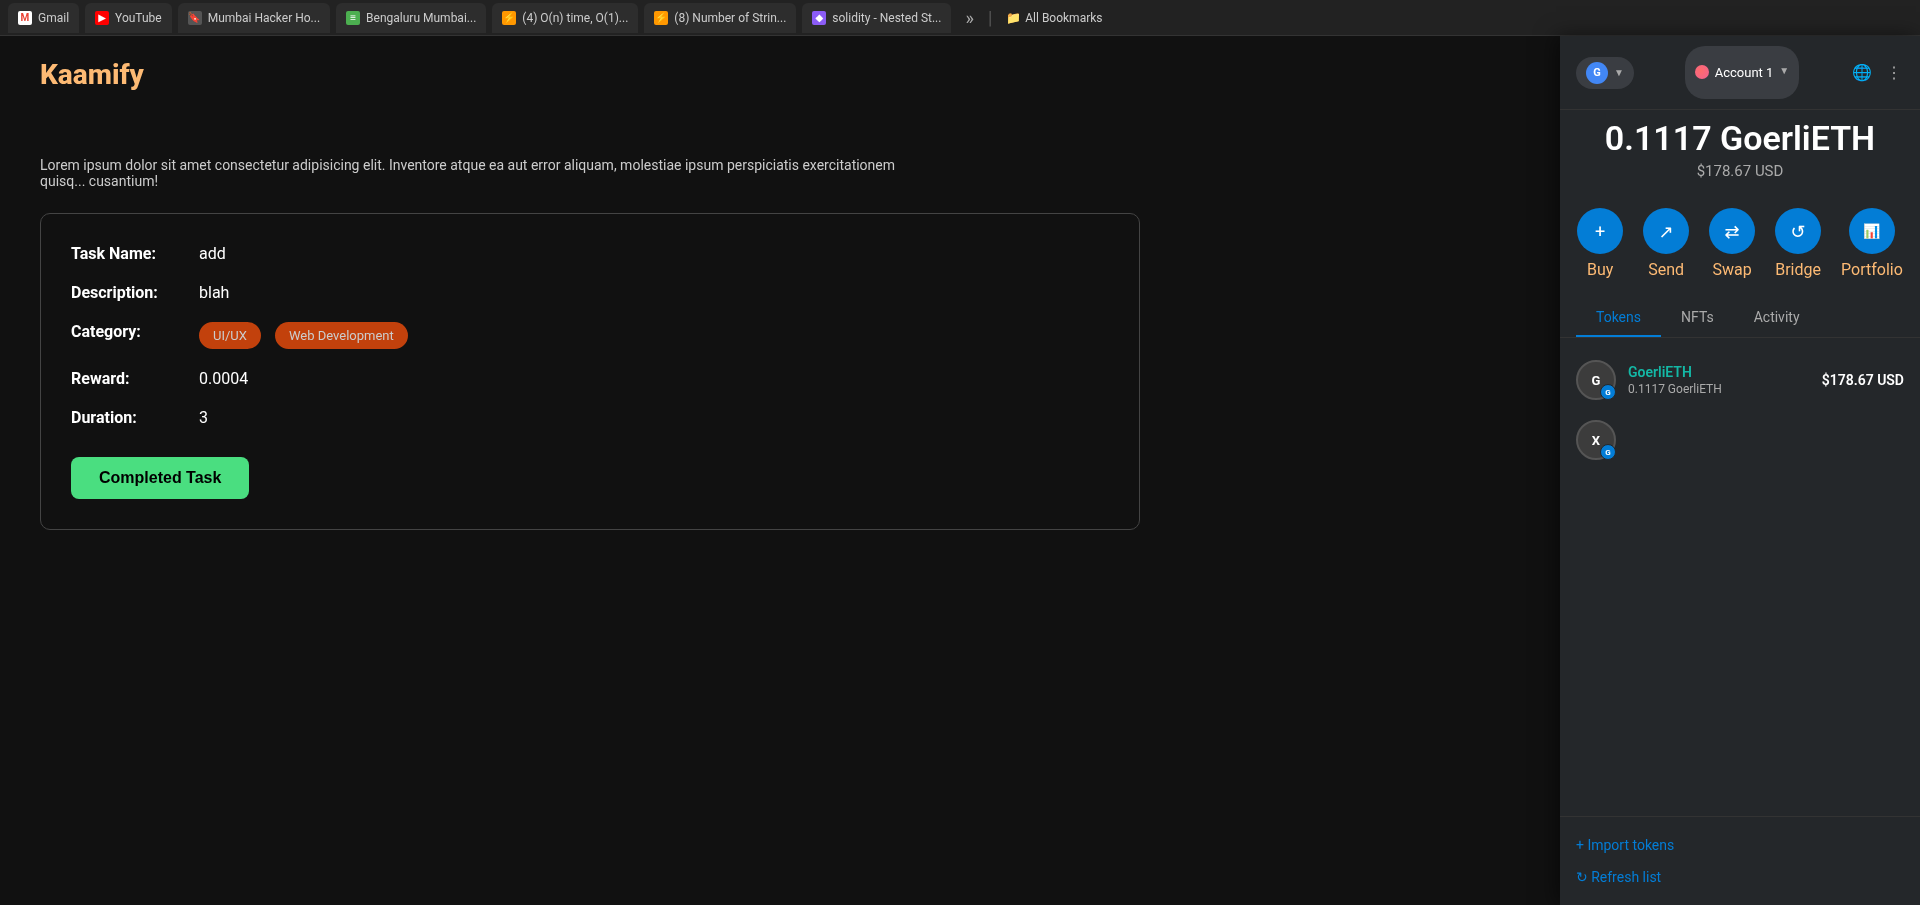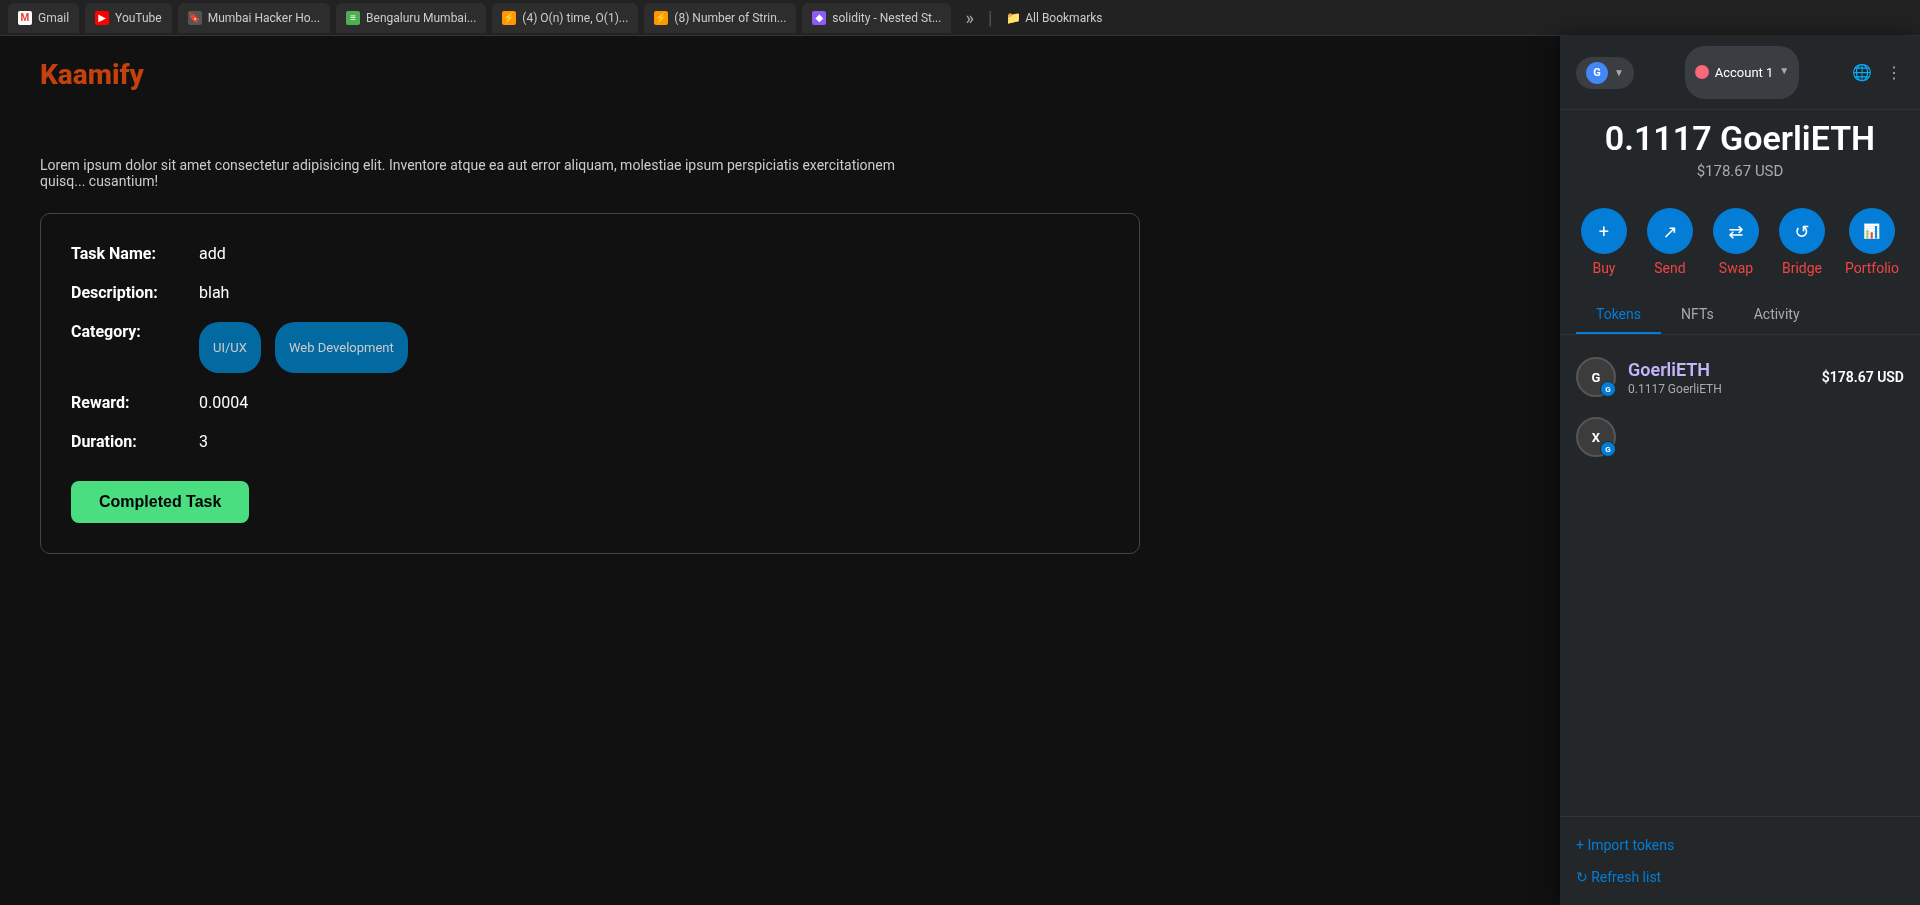--- a/index.html
+++ b/index.html
@@ -92,21 +92,21 @@
     
     .kaamify-nav {
       display: flex;
       align-items: center;
       justify-content: space-between;
       padding: 20px 40px;
     }
     .kaamify-logo {
       font-size: 28px;
       font-weight: 800;
-      color: #c2410c;
+      color: #fdba74;
     }
     .nav-buttons {
       display: flex;
       gap: 12px;
     }
     .nav-btn-projects {
       background: transparent;
       border: 1px solid #444;
       color: #fff;
       padding: 8px 20px;
@@ -159,24 +159,24 @@
       font-weight: 700;
       color: #fff;
       min-width: 120px;
     }
     .task-value {
       font-size: 16px;
       color: #fff;
     }
     .category-tag {
       display: inline-block;
-      background: #0369a1;
+      background: #c2410c;
       color: #ccc;
       border-radius: 20px;
-      padding: 18px 14px;
+      padding: 6px 14px;
       font-size: 13px;
       margin-right: 6px;
     }
     .completed-btn {
       background: #4ade80;
       color: #000;
       border: none;
       padding: 12px 28px;
       border-radius: 8px;
       font-size: 16px;
@@ -322,22 +322,22 @@
       height: 46px;
       border-radius: 50%;
       background: #037dd6;
       display: flex;
       align-items: center;
       justify-content: center;
       font-size: 18px;
       color: #fff;
     }
     .mm-action-label {
-      font-size: 14px;
-      color: #ef4444;
+      font-size: 16px;
+      color: #fdba74;
     }
 
     
     .mm-tabs {
       display: flex;
       border-bottom: 1px solid #333;
       padding: 0 16px;
     }
     .mm-tab {
       padding: 10px 20px;
@@ -398,23 +398,23 @@
       justify-content: center;
       font-size: 8px;
       color: #fff;
       font-weight: 700;
       border: 1px solid #24272a;
     }
     .mm-token-info {
       flex: 1;
     }
     .mm-token-name {
-      font-size: 18px;
+      font-size: 14px;
       font-weight: 600;
-      color: #c4b5fd;
+      color: #14b8a6;
     }
     .mm-token-balance {
       font-size: 12px;
       color: #aaa;
       margin-top: 2px;
     }
     .mm-token-value {
       font-size: 14px;
       font-weight: 600;
       color: #fff;

